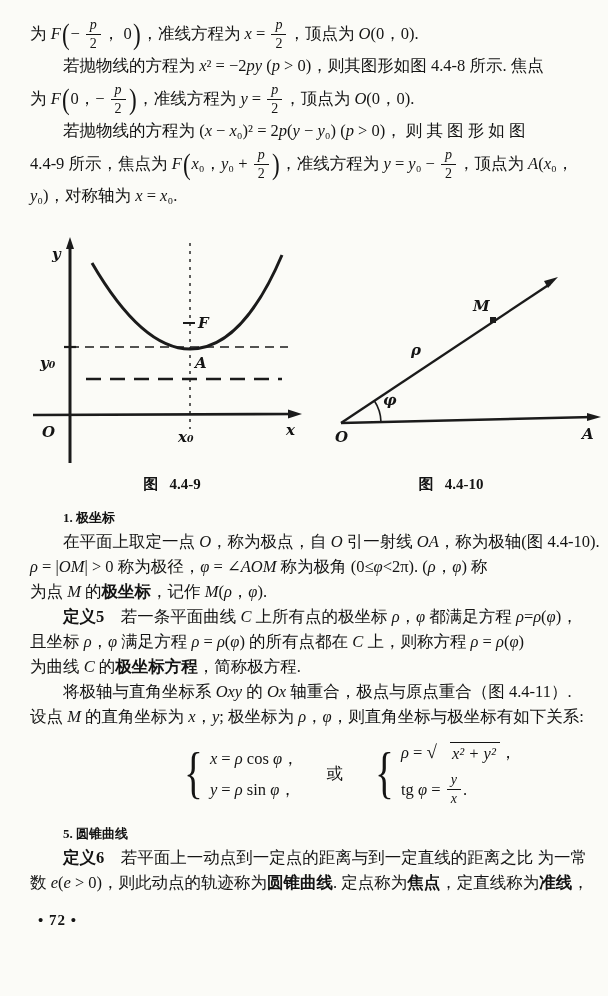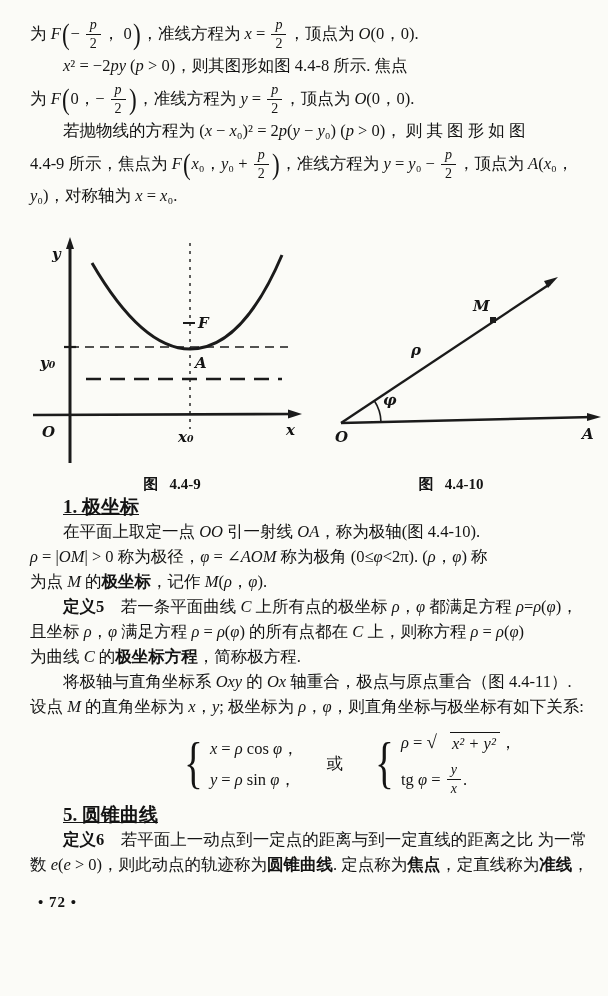--- a/index.html
+++ b/index.html
@@ -20,39 +20,39 @@
   .sqrt{display:inline-flex;align-items:flex-start;}
   .sqrt .rad{font-size:19px;line-height:1;margin-right:-1px;}
   .sqrt .rc{border-top:1.4px solid #141414;padding:1px 4px 0 2px;margin-left:14px;}
   .figrow{display:flex;margin-top:22px;height:232px;}
   .fig{position:relative;}
   .caprow{display:flex;margin-top:12px;}
   .cap{font-weight:700;font-size:15px;white-space:pre;text-align:center;}
   .cap1{width:295px;}
   .cap2{width:285px;}
   .sechead{font-weight:700;font-size:22px;margin:16px 0 0 0;letter-spacing:1px;}
-  .subhead{font-weight:700;font-size:19px;padding-left:33px;min-height:24px;display:flex;align-items:center;white-space:pre;text-decoration:underline;}
+  .subhead{font-weight:700;font-size:13px;padding-left:33px;margin-top:12px;min-height:24px;display:flex;align-items:center;white-space:pre;}
   .eqblock{display:flex;align-items:center;margin:8px 0 2px 150px;gap:28px;font-size:16.5px;min-height:72px;}
   .cases{display:flex;align-items:center;}
   .brace{font-size:56px;font-weight:400;line-height:.85;margin-right:3px;transform:scaleX(.7);display:inline-block;}
   .caselines{display:flex;flex-direction:column;gap:9px;}
   .caseline{display:flex;align-items:center;white-space:pre;}
   .orword{font-size:16.5px;}
   .pagenum{font-weight:700;font-size:15px;margin:16px 0 0 8px;letter-spacing:1px;white-space:pre;}
   svg line,svg path{stroke:#1b1b1b;}
   .flbl{font:italic 700 15px "DejaVu Serif",serif;fill:#141414;}
 </style>
 </head>
 <body>
 
 <div class="page">
 
   <div>
     <div class="tline tall"><span class="">为 </span><span class="mi">F</span><span class="big">(</span><span class="">− </span><span class="frac"><span class="fn mi">p</span><span class="fd">2</span></span><span class="">， 0</span><span class="big">)</span><span class="">，准线方程为 </span><span class="mi">x</span><span class=""> = </span><span class="frac"><span class="fn mi">p</span><span class="fd">2</span></span><span class="">，顶点为 </span><span class="mi">O</span><span class="">(0，0).</span></div>
-    <div class="tline indent"><span class="mi">x</span><span class="">² = −2</span><span class="mi">py</span><span class=""> (</span><span class="mi">p</span><span class=""> &gt; 0)，则其图形如图 4.4-8 所示. 焦点</span></div>
+    <div class="tline indent"><span class="">若抛物线的方程为 </span><span class="mi">x</span><span class="">² = −2</span><span class="mi">py</span><span class=""> (</span><span class="mi">p</span><span class=""> &gt; 0)，则其图形如图 4.4-8 所示. 焦点</span></div>
     <div class="tline tall"><span class="">为 </span><span class="mi">F</span><span class="big">(</span><span class="">0，− </span><span class="frac"><span class="fn mi">p</span><span class="fd">2</span></span><span class="big">)</span><span class="">，准线方程为 </span><span class="mi">y</span><span class=""> = </span><span class="frac"><span class="fn mi">p</span><span class="fd">2</span></span><span class="">，顶点为 </span><span class="mi">O</span><span class="">(0，0).</span></div>
     <div class="tline indent"><span class="">若抛物线的方程为 (</span><span class="mi">x</span><span class=""> − </span><span class="mi">x</span><span class="">₀)² = 2</span><span class="mi">p</span><span class="">(</span><span class="mi">y</span><span class=""> − </span><span class="mi">y</span><span class="">₀) (</span><span class="mi">p</span><span class=""> &gt; 0)， 则 其 图 形 如 图</span></div>
     <div class="tline tall"><span class="">4.4-9 所示，焦点为 </span><span class="mi">F</span><span class="big">(</span><span class="mi">x</span><span class="">₀，</span><span class="mi">y</span><span class="">₀ + </span><span class="frac"><span class="fn mi">p</span><span class="fd">2</span></span><span class="big">)</span><span class="">，准线方程为 </span><span class="mi">y</span><span class=""> = </span><span class="mi">y</span><span class="">₀ − </span><span class="frac"><span class="fn mi">p</span><span class="fd">2</span></span><span class="">，顶点为 </span><span class="mi">A</span><span class="">(</span><span class="mi">x</span><span class="">₀，</span></div>
     <div class="tline"><span class="mi">y</span><span class="">₀)，对称轴为 </span><span class="mi">x</span><span class=""> = </span><span class="mi">x</span><span class="">₀.</span></div>
   </div>
 
   <div class="figrow">
     <div class="fig">
       <svg viewBox="0 0 295 232" width="295" height="232">
 
@@ -104,21 +104,21 @@
   </div>
 
   <div class="caprow">
     <div class="cap cap1">图   4.4-9</div>
     <div class="cap cap2">图   4.4-10</div>
   </div>
 
 
   <div class="subhead">1. 极坐标</div>
   <div>
-    <div class="tline indent"><span class="">在平面上取定一点 </span><span class="mi">O</span><span class="mi">O</span><span class=""> 引一射线 </span><span class="mi">OA</span><span class="">，称为极轴(图 4.4-10).</span></div>
+    <div class="tline indent"><span class="">在平面上取定一点 </span><span class="mi">O</span><span class="">，称为极点，自 </span><span class="mi">O</span><span class=""> 引一射线 </span><span class="mi">OA</span><span class="">，称为极轴(图 4.4-10).</span></div>
     <div class="tline"><span class="mi">ρ</span><span class=""> = |</span><span class="mi">OM</span><span class="">| &gt; 0 称为极径，</span><span class="mi">φ</span><span class=""> = ∠</span><span class="mi">AOM</span><span class=""> 称为极角 (0≤</span><span class="mi">φ</span><span class="">&lt;2π). (</span><span class="mi">ρ</span><span class="">，</span><span class="mi">φ</span><span class="">) 称</span></div>
     <div class="tline"><span class="">为点 </span><span class="mi">M</span><span class=""> 的</span><span class="bd">极坐标</span><span class="">，记作 </span><span class="mi">M</span><span class="">(</span><span class="mi">ρ</span><span class="">，</span><span class="mi">φ</span><span class="">).</span></div>
   </div>
   <div>
     <div class="tline indent"><span class="bd">定义5</span><span class="">　若一条平面曲线 </span><span class="mi">C</span><span class=""> 上所有点的极坐标 </span><span class="mi">ρ</span><span class="">，</span><span class="mi">φ</span><span class=""> 都满足方程 </span><span class="mi">ρ</span><span class="">=</span><span class="mi">ρ</span><span class="">(</span><span class="mi">φ</span><span class="">)，</span></div>
     <div class="tline"><span class="">且坐标 </span><span class="mi">ρ</span><span class="">，</span><span class="mi">φ</span><span class=""> 满足方程 </span><span class="mi">ρ</span><span class=""> = </span><span class="mi">ρ</span><span class="">(</span><span class="mi">φ</span><span class="">) 的所有点都在 </span><span class="mi">C</span><span class=""> 上，则称方程 </span><span class="mi">ρ</span><span class=""> = </span><span class="mi">ρ</span><span class="">(</span><span class="mi">φ</span><span class="">)</span></div>
     <div class="tline"><span class="">为曲线 </span><span class="mi">C</span><span class=""> 的</span><span class="bd">极坐标方程</span><span class="">，简称极方程.</span></div>
   </div>
   <div>
     <div class="tline indent"><span class="">将极轴与直角坐标系 </span><span class="mi">Oxy</span><span class=""> 的 </span><span class="mi">Ox</span><span class=""> 轴重合，极点与原点重合（图 4.4-11）.</span></div>

